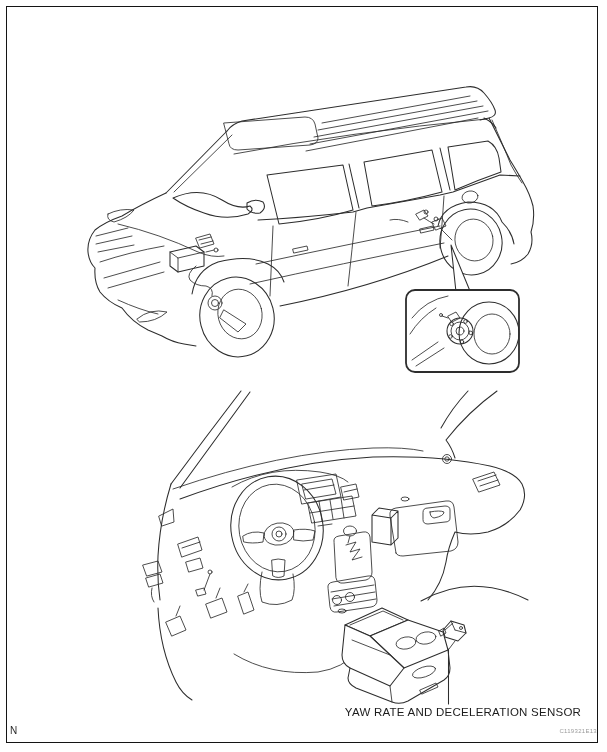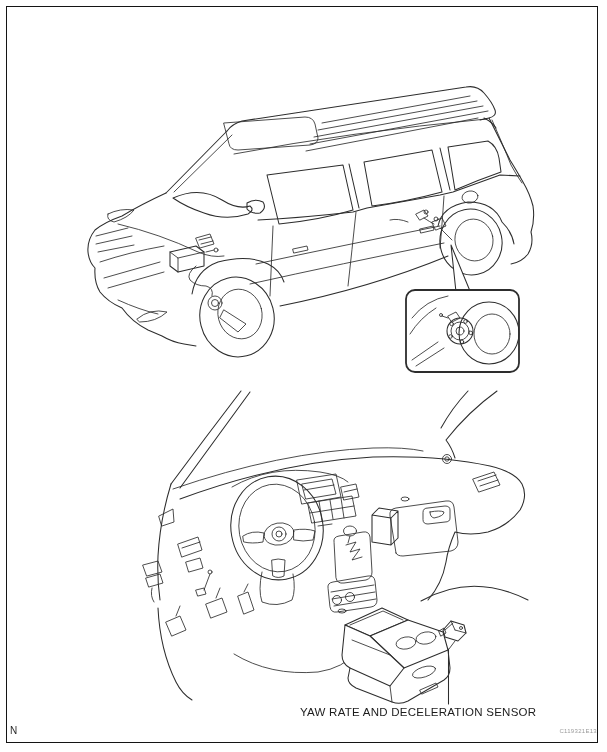--- a/index.html
+++ b/index.html
@@ -8,21 +8,21 @@
   .frame{position:absolute;left:6px;top:6px;width:592px;height:737px;
          border:1.7px solid #141414;box-sizing:border-box;}
   svg.art{position:absolute;left:0;top:0;width:607px;height:752px;}
   svg.art *{vector-effect:non-scaling-stroke;}
   svg.art path, svg.art ellipse, svg.art circle, svg.art rect, svg.art line{
       fill:none;stroke:var(--line-color,#2d2d2d);stroke-width:1.05;
       stroke-linecap:round;stroke-linejoin:round;}
   svg.art .thin{stroke-width:.85;}
   svg.art .thick{stroke-width:1.8;}
   svg.art .white{fill:#ffffff;}
-  .caption{position:absolute;left:300px;top:706px;width:266px;text-align:left;
+  .caption{position:absolute;left:330px;top:706px;width:266px;text-align:center;
            font-size:11.5px;letter-spacing:.25px;color:#1c1c1c;white-space:nowrap;}
   .figure-code{position:absolute;right:10px;top:728px;font-size:6px;
                letter-spacing:.3px;color:#9a9a9a;}
   .page-marker{position:absolute;left:10px;top:725px;font-size:10px;color:#2a2a2a;}
 </style>
 </head>
 <body>
 
 <div class="page">
   <div class="frame"></div>

